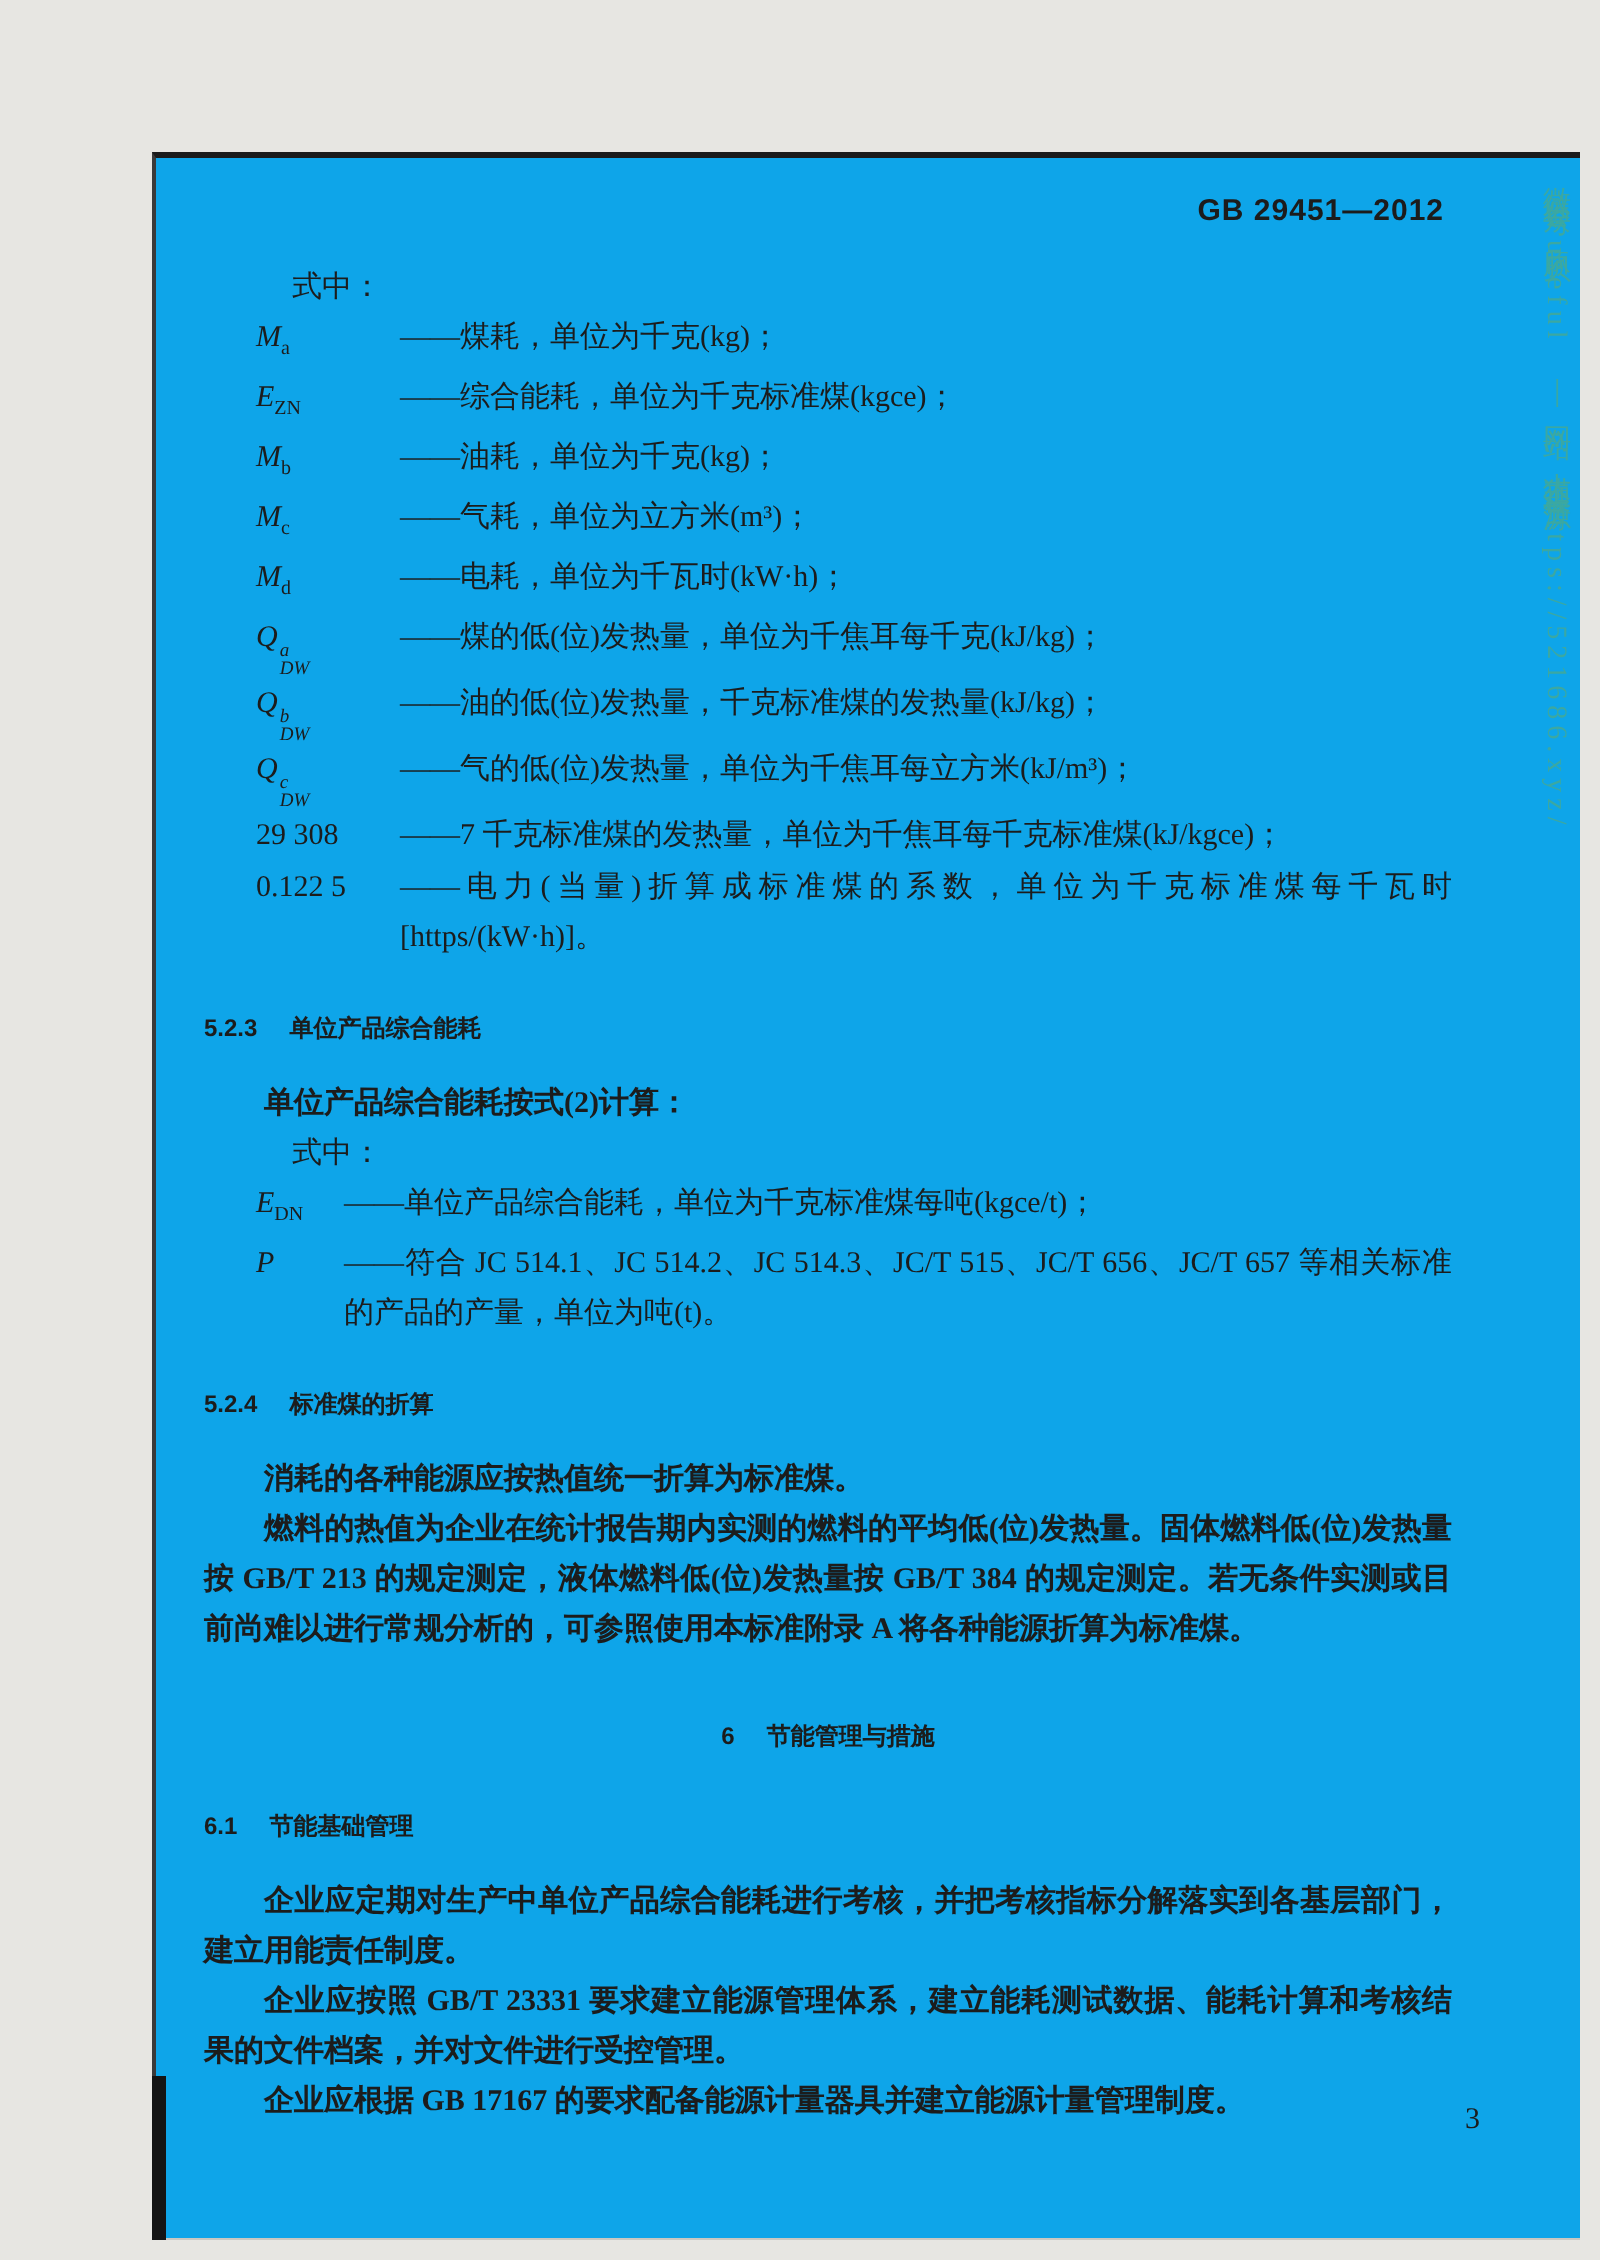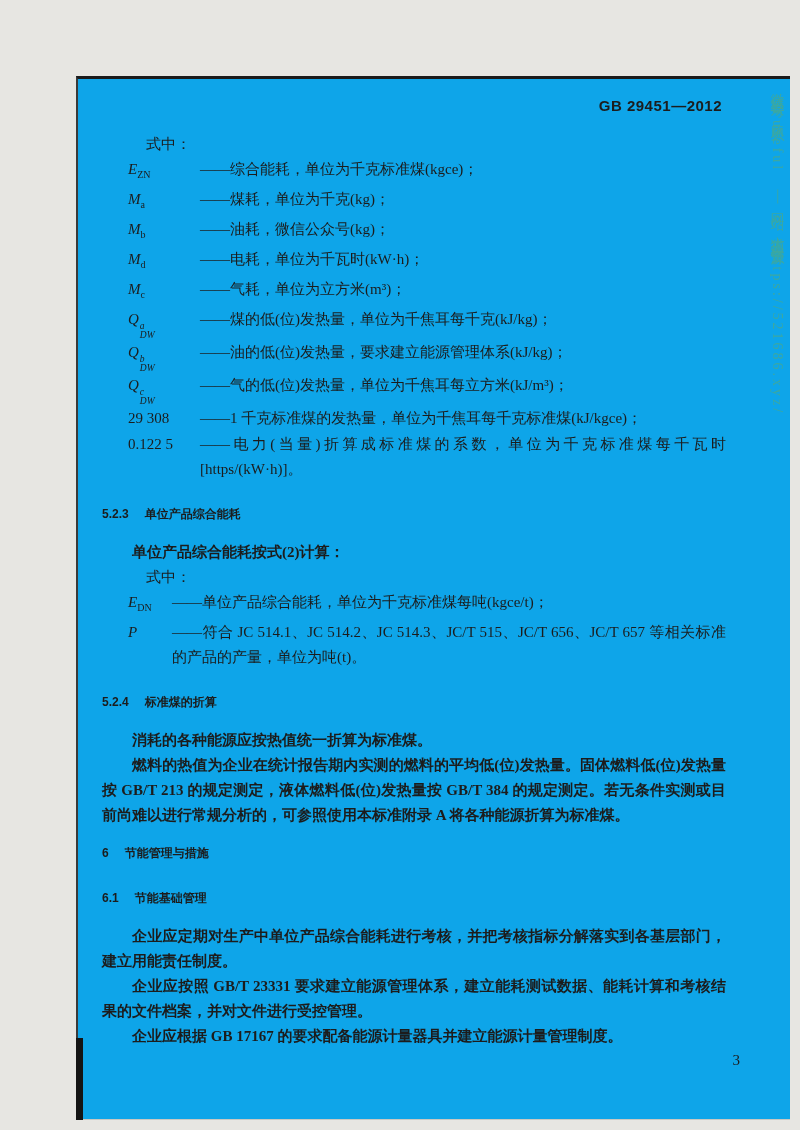--- a/index.html
+++ b/index.html
@@ -36,21 +36,21 @@
   .defs .desc{flex:1;text-align:justify;}
   i.v{font-style:italic;font-family:"Liberation Serif",serif;}
   sub.s,sup.s{font-size:10px;}
   .ss{display:inline-flex;flex-direction:column;font-size:9.5px;line-height:9px;vertical-align:-5px;margin-left:1px;}
   .ss .t,.ss .b{font-size:9.5px;font-style:italic;}
   .heading{
     font-family:"Liberation Sans","DejaVu Sans",sans-serif;font-weight:bold;
     font-size:12px;margin:20px 0 13px 0;
   }
   .heading .num{margin-right:16px;}
-  .chapter{margin-top:13px;}
+  .chapter{margin-top:28px;text-align:center;}
   .para{text-indent:2em;text-align:justify;margin:0;font-weight:bold;}
   .formula-row{display:flex;align-items:baseline;margin:8px 0 6px 0;}
   .f-spacer{width:252px;flex-shrink:0;}
   .formula{font-size:16px;white-space:nowrap;}
   .formula i{font-style:italic;}
   .leader{flex:1;text-align:right;white-space:nowrap;overflow:hidden;letter-spacing:1px;font-size:14px;}
   .watermark{
     position:absolute;right:14px;top:82px;height:580px;
     writing-mode:vertical-rl;text-orientation:mixed;
     font-size:14px;letter-spacing:3px;
@@ -66,63 +66,63 @@
 
 <div class="page">
   <div class="content">
 
     <div class="doc-number">GB 29451—2012</div>
 
     <div class="where">式中：</div>
 
     <div class="defs">
       <div class="row">
+        <span class="sym"><i class="v">M</i><sub class="s">a</sub></span>
+        <span class="desc">——煤耗，单位为千克(kg)；</span>
+      </div>
+      <div class="row">
         <span class="sym"><i class="v">E</i><sub class="s">ZN</sub></span>
         <span class="desc">——综合能耗，单位为千克标准煤(kgce)；</span>
       </div>
       <div class="row">
-        <span class="sym"><i class="v">M</i><sub class="s">a</sub></span>
-        <span class="desc">——煤耗，单位为千克(kg)；</span>
+        <span class="sym"><i class="v">M</i><sub class="s">b</sub></span>
+        <span class="desc">——油耗，单位为千克(kg)；</span>
       </div>
       <div class="row">
-        <span class="sym"><i class="v">M</i><sub class="s">b</sub></span>
-        <span class="desc">——油耗，微信公众号(kg)；</span>
+        <span class="sym"><i class="v">M</i><sub class="s">c</sub></span>
+        <span class="desc">——气耗，单位为立方米(m³)；</span>
       </div>
       <div class="row">
         <span class="sym"><i class="v">M</i><sub class="s">d</sub></span>
         <span class="desc">——电耗，单位为千瓦时(kW·h)；</span>
-      </div>
-      <div class="row">
-        <span class="sym"><i class="v">M</i><sub class="s">c</sub></span>
-        <span class="desc">——气耗，单位为立方米(m³)；</span>
       </div>
       <div class="row">
         <span class="sym"><i class="v">Q</i><span class="ss">
               <span class="t">a</span>
               <span class="b">DW</span>
             </span></span>
         <span class="desc">——煤的低(位)发热量，单位为千焦耳每千克(kJ/kg)；</span>
       </div>
       <div class="row">
         <span class="sym"><i class="v">Q</i><span class="ss">
               <span class="t">b</span>
               <span class="b">DW</span>
             </span></span>
-        <span class="desc">——油的低(位)发热量，要求建立能源管理体系(kJ/kg)；</span>
+        <span class="desc">——油的低(位)发热量，千克标准煤的发热量(kJ/kg)；</span>
       </div>
       <div class="row">
         <span class="sym"><i class="v">Q</i><span class="ss">
               <span class="t">c</span>
               <span class="b">DW</span>
             </span></span>
         <span class="desc">——气的低(位)发热量，单位为千焦耳每立方米(kJ/m³)；</span>
       </div>
       <div class="row">
         <span class="sym">29 308</span>
-        <span class="desc">——1 千克标准煤的发热量，单位为千焦耳每千克标准煤(kJ/kgce)；</span>
+        <span class="desc">——7 千克标准煤的发热量，单位为千焦耳每千克标准煤(kJ/kgce)；</span>
       </div>
       <div class="row">
         <span class="sym">0.122 5</span>
         <span class="desc">——电力(当量)折算成标准煤的系数，单位为千克标准煤每千瓦时[https/(kW·h)]。</span>
       </div>
     </div>
 
     <div class="heading">
       <span class="num">5.2.3</span><span>单位产品综合能耗</span>
     </div>

